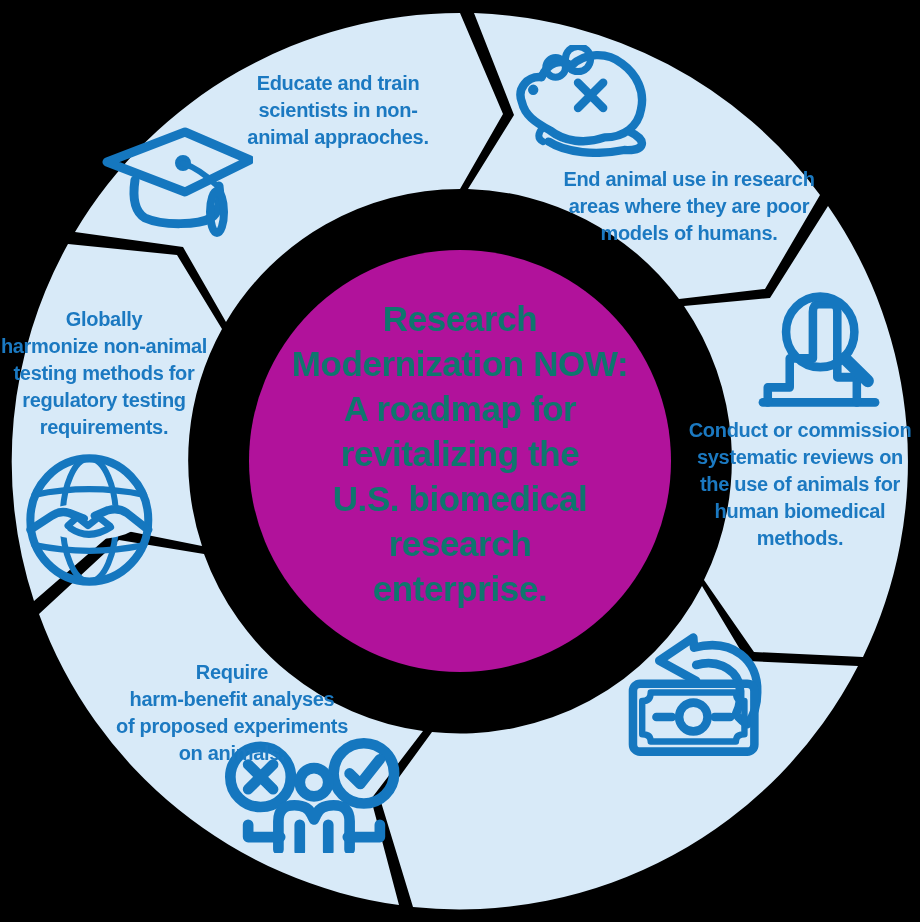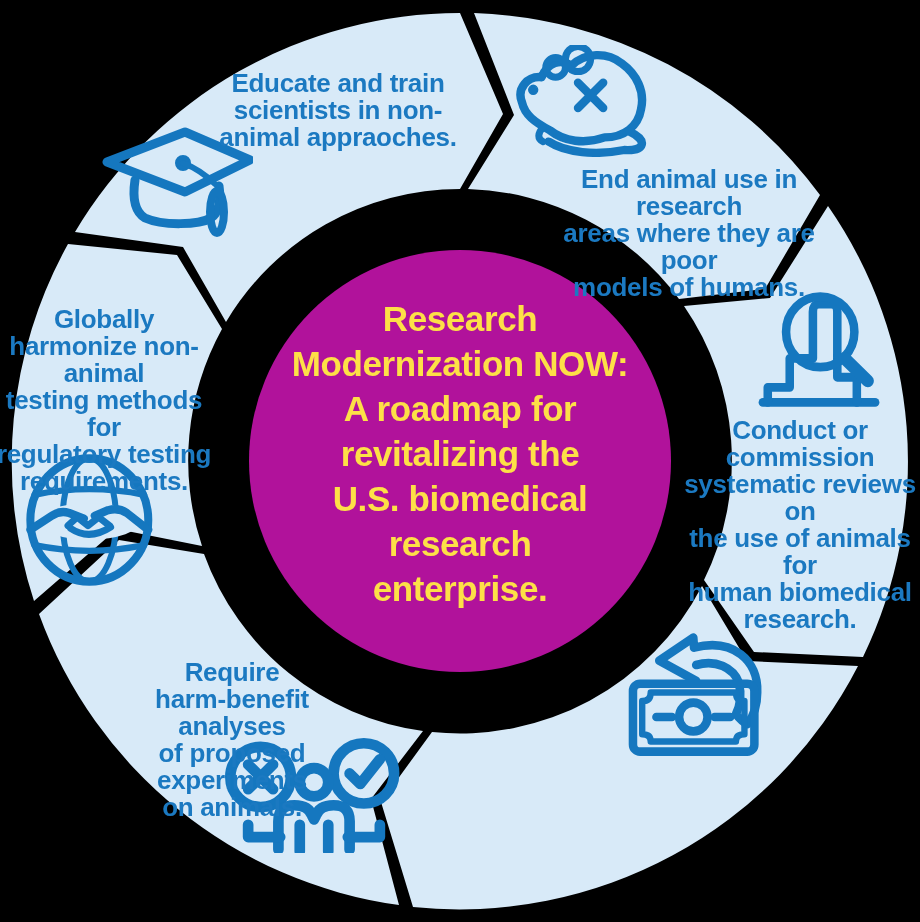--- a/index.html
+++ b/index.html
@@ -7,21 +7,21 @@
   #stage{
     position:relative;width:920px;height:922px;overflow:hidden;
     background:#000;font-family:"Liberation Sans","DejaVu Sans",sans-serif;
   }
   #ring{position:absolute;left:0;top:0;}
   .seg-text{
     position:absolute;
     white-space:pre-line;
     text-align:center;
     font-weight:bold;
-    font-size:26px;
+    font-size:20px;
     line-height:27px;
     letter-spacing:-0.3px;
     color:var(--text-blue,#1B79C1);
   }
   .icon{position:absolute;}
   .icon svg{display:block;width:100%;height:100%;}
   .icon path,.icon circle,.icon ellipse,.icon rect{
     fill:none;
     stroke:var(--icon-blue,#1577BF);
     stroke-linecap:round;
@@ -42,21 +42,21 @@
   <svg id="ring" width="920" height="922" viewBox="0 0 920 922">
     <path class="ringseg" d="M474,13 A448,448 0 0 1 820,195 L765,289 L679,299 A272,272 0 0 0 468,189 L514,115 Z" fill="#D8EAF8"></path>
     <path class="ringseg" d="M828,206 A448,448 0 0 1 863,657 L754,652 L704,580 A272,272 0 0 0 684,306 L770,298 Z" fill="#D8EAF8"></path>
     <path class="ringseg" d="M858,666 A448,448 0 0 1 413,907 L381,802 L432,732 A272,272 0 0 0 702,586 L747,661 Z" fill="#D8EAF8"></path>
     <path class="ringseg" d="M399,905 A448,448 0 0 1 39,614 L119,540 L204,554 A272,272 0 0 0 423,731 L371,799 Z" fill="#D8EAF8"></path>
     <path class="ringseg" d="M34,601 A448,448 0 0 1 68,244 L177,255 L222,329 A272,272 0 0 0 202,546 L117,529 Z" fill="#D8EAF8"></path>
     <path class="ringseg" d="M75,232 A448,448 0 0 1 460,13 L503,114 L460,189 A272,272 0 0 0 226,322 L183,247 Z" fill="#D8EAF8"></path>
     <circle cx="460" cy="461" r="211" fill="#B1129B"></circle>
   </svg>
 
-  <div id="center-text" style="color: #fde047;">Research
+  <div id="center-text" style="color: #0f766e;">Research
 Modernization NOW:
 A roadmap for
 revitalizing the
 U.S. biomedical
 research
 enterprise.</div>
 
   <div class="icon" style="left:95px;top:122px;width:158px;height:135px;">
     <svg viewBox="0 0 158 135" preserveAspectRatio="none">
       <path d="M40,58 C37,78 40,90 50,96 C68,104 104,103 116,96 C124,91 126,78 124,64" stroke-width="9"></path>
@@ -90,21 +90,21 @@
       <path d="M4,94 H96" stroke-width="7"></path>
       <path d="M8,94 V82 H26 V59 H45 V22 Q45,16 50,16 H60 Q65,16 65,22 V74 H81 V94" stroke-width="7"></path>
       <circle cx="51" cy="38" r="28" stroke-width="7"></circle>
       <path d="M71,59 L90,77" stroke-width="10"></path>
     </svg>
   </div>
   <div class="seg-text" style="left:680px;top:417px;width:240px;">Conduct or commission
 systematic reviews on
 the use of animals for
 human biomedical
-research.</div>
+methods.</div>
 
   <div class="icon" style="left:628px;top:626px;width:142px;height:130px;">
     <svg viewBox="0 0 100 90" preserveAspectRatio="none">
       <path d="M48,38 L22,24 L46,8 L46.5,15 C74,8 92,24 91,46 C91,56 88,63 84,68 M48,27 C62,23 74,29 78,39 C80,47 79,55 76,61 Q80,66 84,68" stroke-width="6"></path>
       <rect x="3.5" y="40" width="85.5" height="47" rx="5" stroke-width="6"></rect>
       <path d="M16,46 H76 Q76,52 82,52 L82,75 Q76,75 76,80 L16,80 Q16,75 10,75 L10,52 Q16,52 16,46 Z" stroke-width="4.5"></path>
       <circle cx="46" cy="63" r="10" stroke-width="6"></circle>
       <path d="M20,63 H31 M61,63 H72" stroke-width="6"></path>
     </svg>
   </div>

